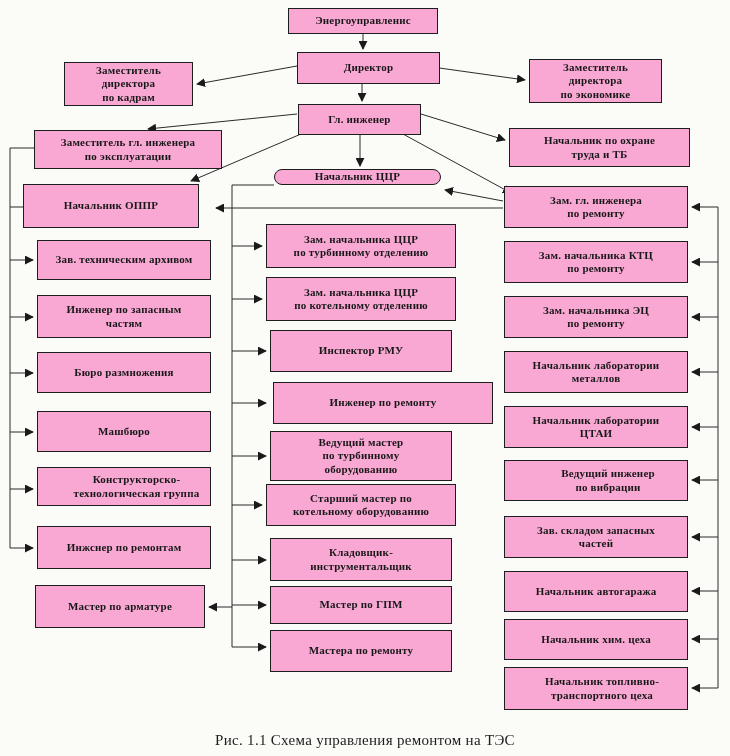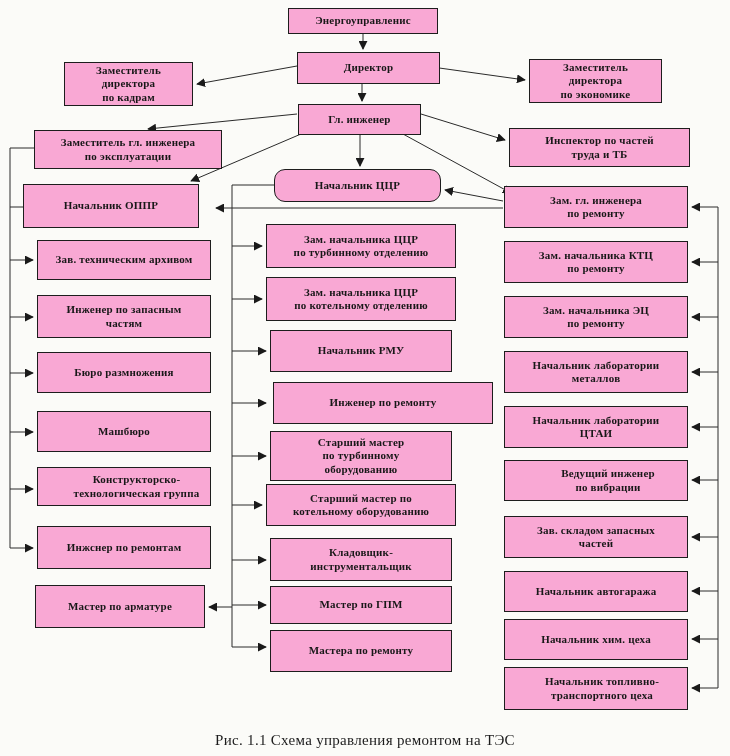--- a/index.html
+++ b/index.html
@@ -19,21 +19,21 @@
     letter-spacing:0.2px; color:#181818; padding:2px 4px;
   }
   
   #n-energy     { left:288px; top:8px;   width:150px; height:26px; }
   #n-director   { left:297px; top:52px;  width:143px; height:32px; }
   #n-dep_hr     { left:64px;  top:62px;  width:129px; height:44px; }
   #n-dep_econ   { left:529px; top:59px;  width:133px; height:44px; }
   #n-chief      { left:298px; top:104px; width:123px; height:31px; }
   #n-dep_oper   { left:34px;  top:130px; width:188px; height:39px; }
   #n-inspector  { left:509px; top:128px; width:181px; height:39px; }
-  #n-cccr       { left:274px; top:169px; width:167px; height:33px;border-radius:11px; }
+  #n-cccr       { left:274px; top:169px; width:167px; height:16px;border-radius:11px; }
   #n-dep_repair { left:504px; top:186px; width:184px; height:42px; }
   
   #n-oppr     { left:23px; top:184px; width:176px; height:44px; }
   #n-arch     { left:37px; top:240px; width:174px; height:40px; }
   #n-spare    { left:37px; top:295px; width:174px; height:43px; }
   #n-buro     { left:37px; top:352px; width:174px; height:41px; }
   #n-mash     { left:37px; top:411px; width:174px; height:41px; }
   #n-constr   { left:37px; top:467px; width:174px; height:39px;padding-left:29px; }
   #n-engrep   { left:37px; top:526px; width:174px; height:43px; }
   #n-armature { left:35px; top:585px; width:170px; height:43px; }
@@ -129,44 +129,44 @@
   <div class="node" id="n-director">Директор</div>
   <div class="node" id="n-dep_hr">Заместитель
 директора
 по кадрам</div>
   <div class="node" id="n-dep_econ">Заместитель
 директора
 по экономике</div>
   <div class="node" id="n-chief">Гл. инженер</div>
   <div class="node" id="n-dep_oper">Заместитель гл. инженера
 по эксплуатации</div>
-  <div class="node" id="n-inspector">Инспектор по частей
+  <div class="node" id="n-inspector">Начальник по охране
 труда и ТБ</div>
   <div class="node" id="n-cccr">Начальник ЦЦР</div>
   <div class="node" id="n-dep_repair">Зам. гл. инженера
 по ремонту</div>
 
   <div class="node" id="n-oppr">Начальник ОППР</div>
   <div class="node" id="n-arch">Зав. техническим архивом</div>
   <div class="node" id="n-spare">Инженер по запасным
 частям</div>
   <div class="node" id="n-buro">Бюро размножения</div>
   <div class="node" id="n-mash">Машбюро</div>
   <div class="node" id="n-constr">Конструкторско-
 технологическая группа</div>
   <div class="node" id="n-engrep">Инжснер по ремонтам</div>
   <div class="node" id="n-armature">Мастер по арматуре</div>
 
   <div class="node" id="n-turb">Зам. начальника ЦЦР
 по турбинному отделению</div>
   <div class="node" id="n-boiler">Зам. начальника ЦЦР
 по котельному отделению</div>
-  <div class="node" id="n-rmu">Начальник РМУ</div>
+  <div class="node" id="n-rmu">Инспектор РМУ</div>
   <div class="node" id="n-engrem">Инженер по ремонту</div>
-  <div class="node" id="n-senturb">Старший мастер
+  <div class="node" id="n-senturb">Ведущий мастер
 по турбинному
 оборудованию</div>
   <div class="node" id="n-senboiler">Старший мастер по
 котельному оборудованию</div>
   <div class="node" id="n-store">Кладовщик-
 инструментальщик</div>
   <div class="node" id="n-gpm">Мастер по ГПМ</div>
   <div class="node" id="n-masters">Мастера по ремонту</div>
 
   <div class="node" id="n-ktc">Зам. начальника КТЦ

